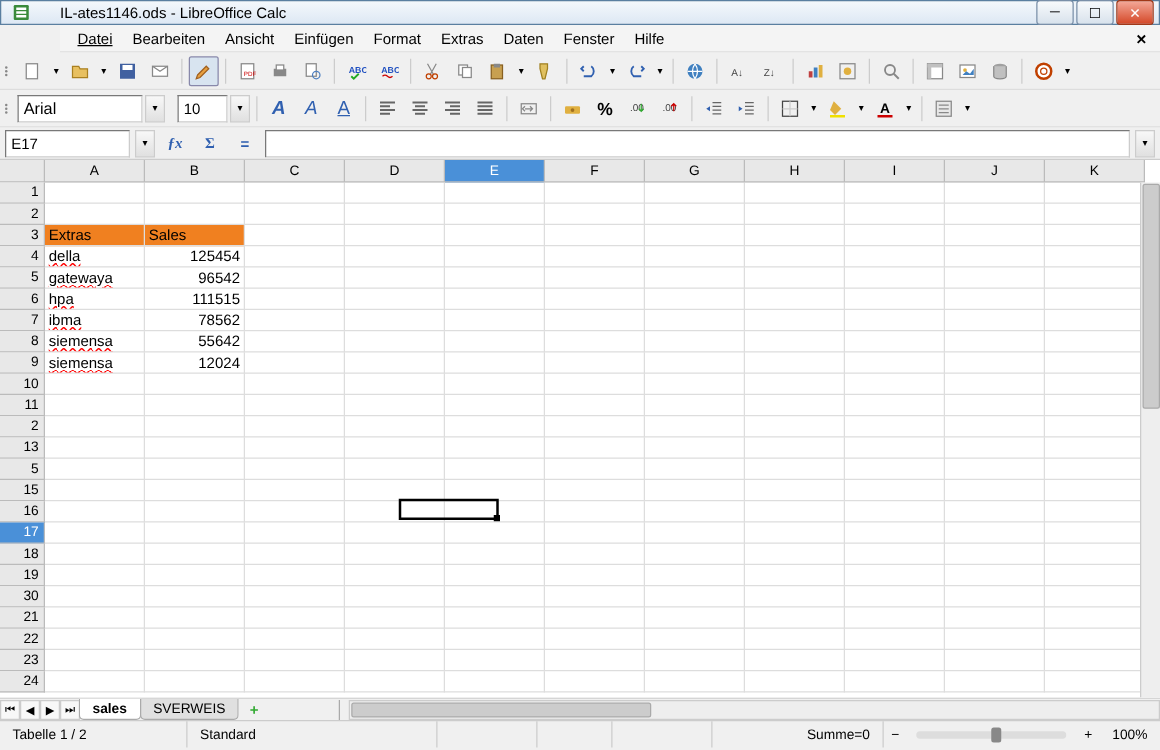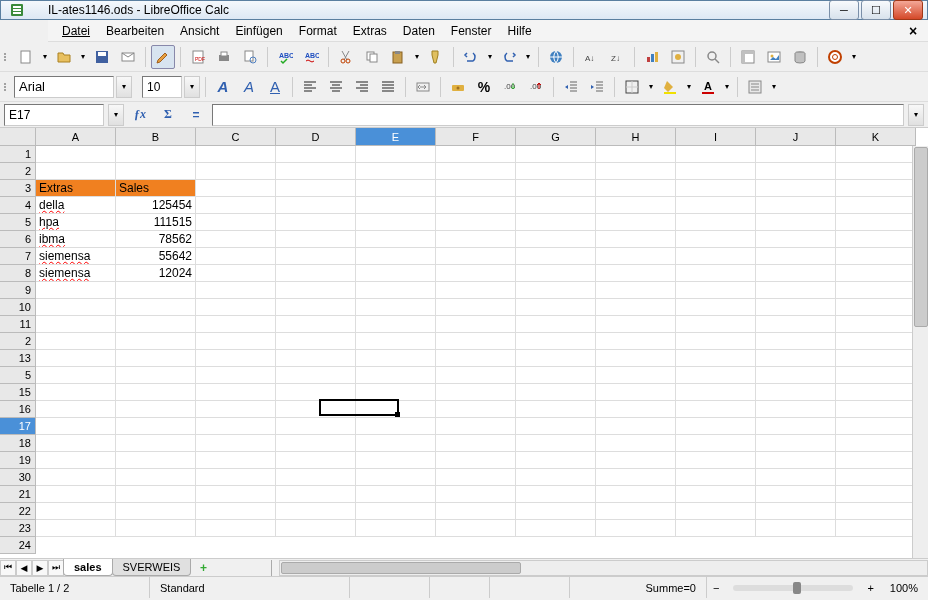--- a/index.html
+++ b/index.html
@@ -492,20 +492,33 @@
         <div class="cell"></div>
         <div class="cell"></div>
         <div class="cell"></div>
         <div class="cell"></div>
         <div class="cell"></div>
         <div class="cell"></div>
         <div class="cell"></div>
         <div class="cell"></div>
       </div>
       <div class="grid-row">
+        <div class="cell spellerr">gatewaya</div>
+        <div class="cell num">96542</div>
+        <div class="cell"></div>
+        <div class="cell"></div>
+        <div class="cell"></div>
+        <div class="cell"></div>
+        <div class="cell"></div>
+        <div class="cell"></div>
+        <div class="cell"></div>
+        <div class="cell"></div>
+        <div class="cell"></div>
+      </div>
+      <div class="grid-row">
         <div class="cell spellerr">hpa</div>
         <div class="cell num">111515</div>
         <div class="cell"></div>
         <div class="cell"></div>
         <div class="cell"></div>
         <div class="cell"></div>
         <div class="cell"></div>
         <div class="cell"></div>
         <div class="cell"></div>
         <div class="cell"></div>

